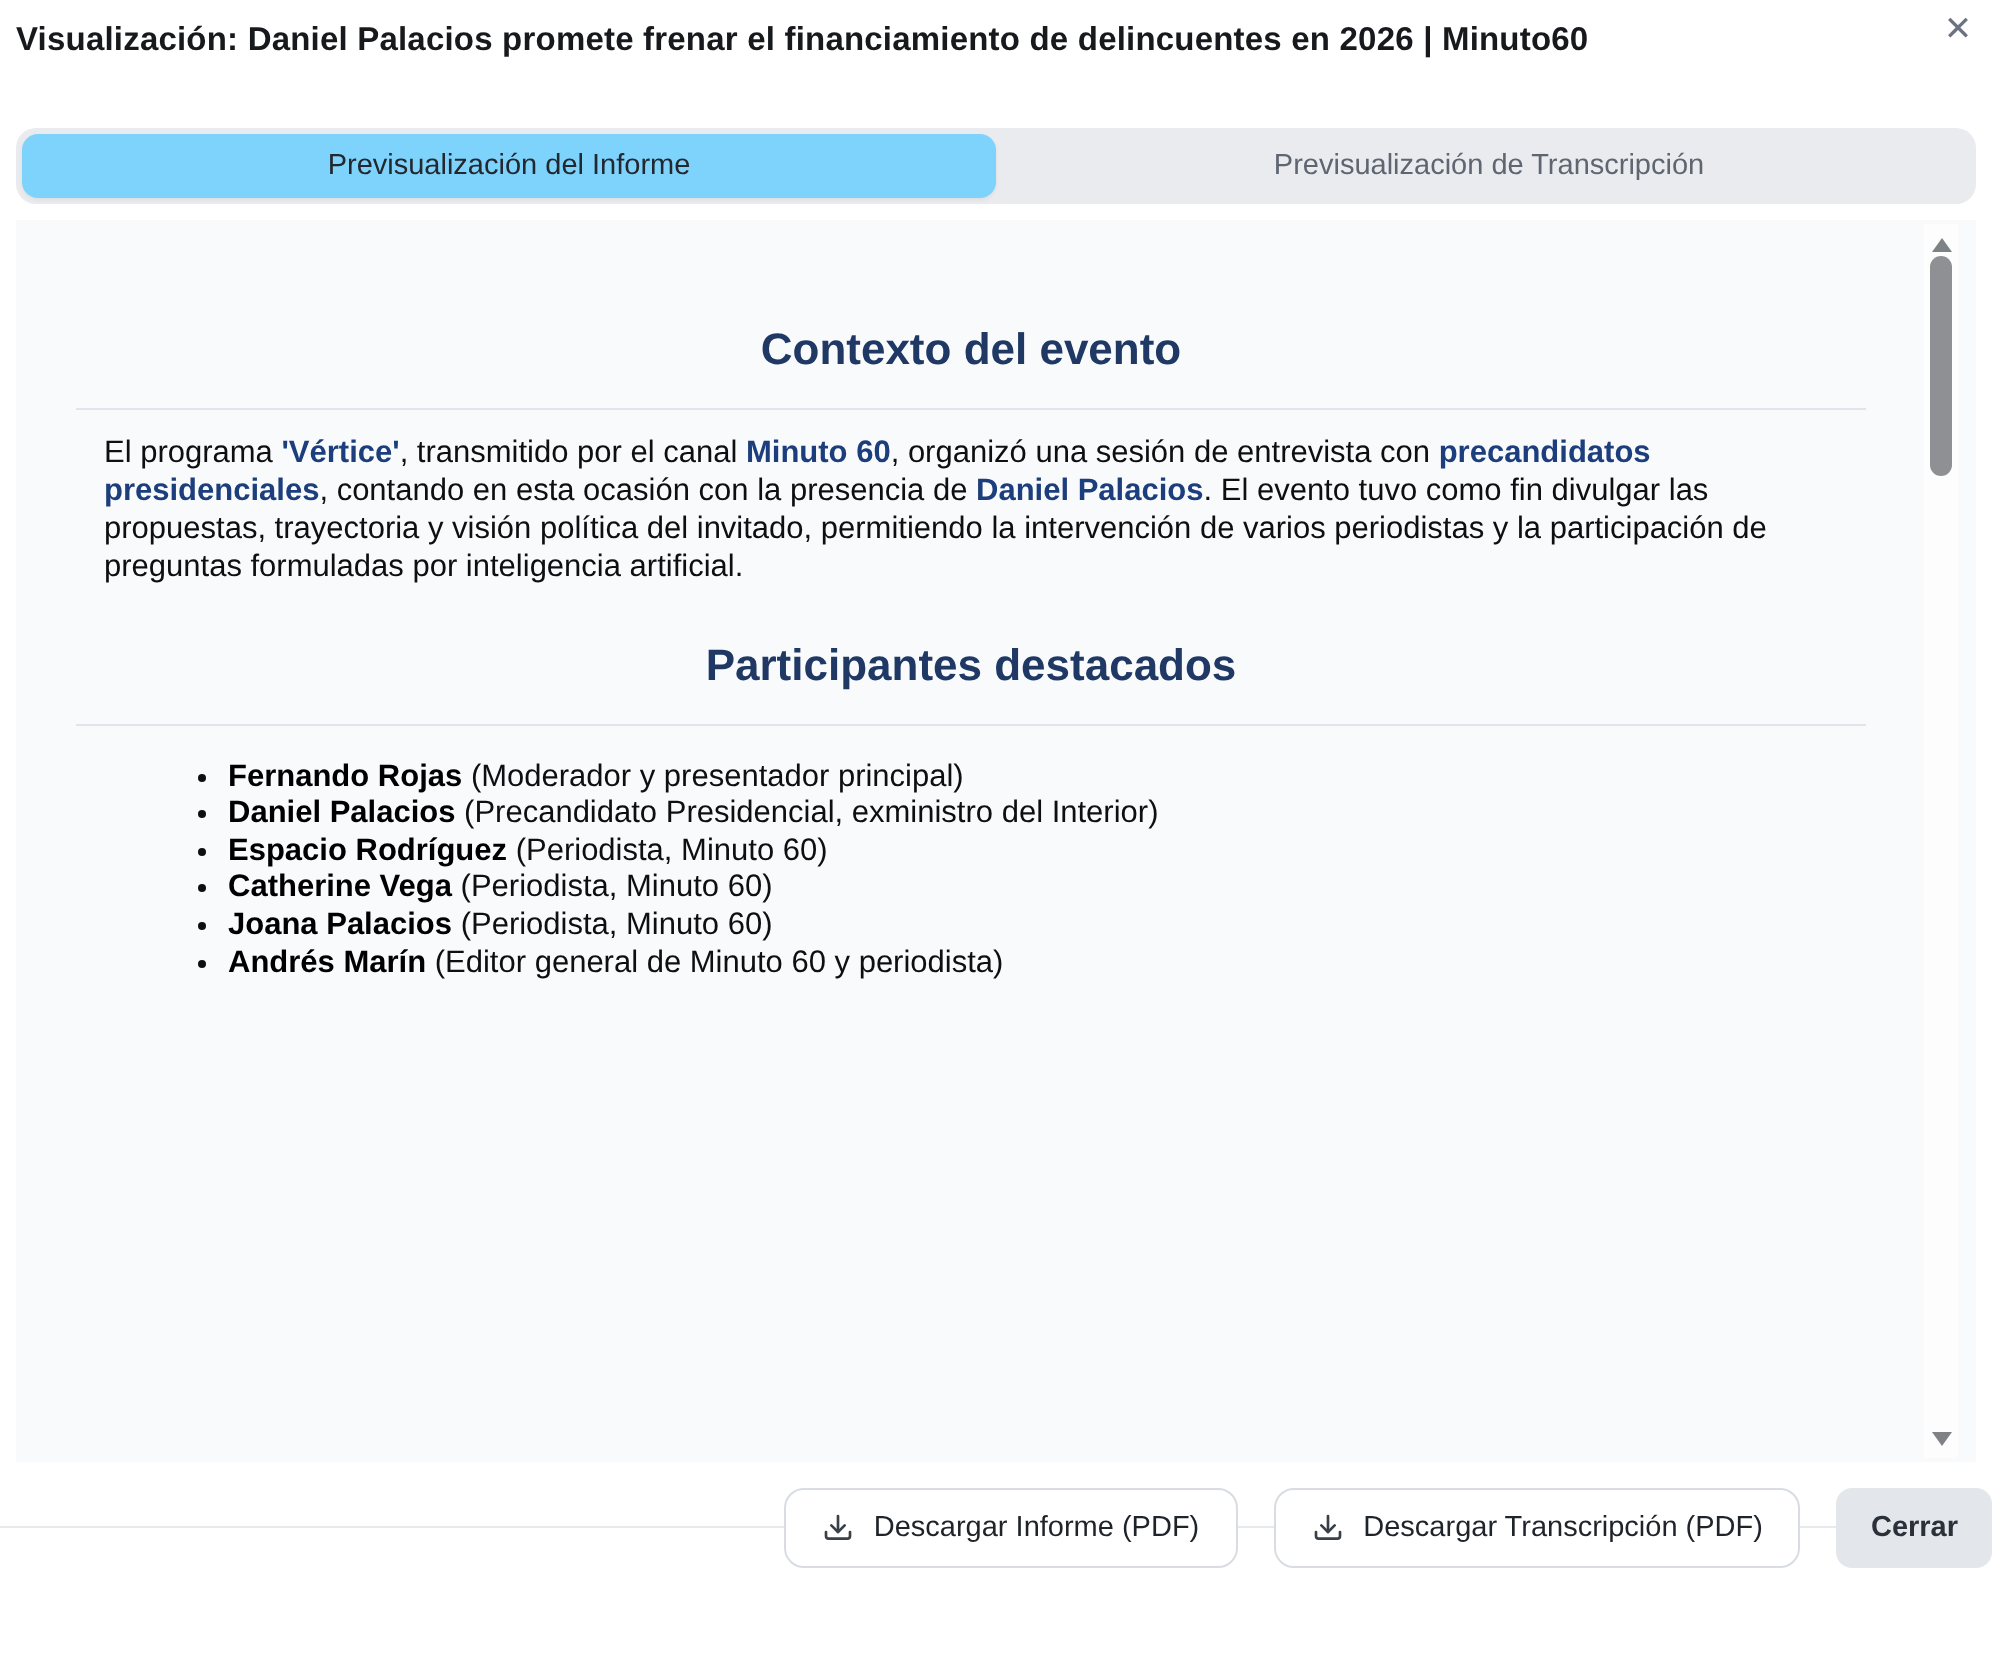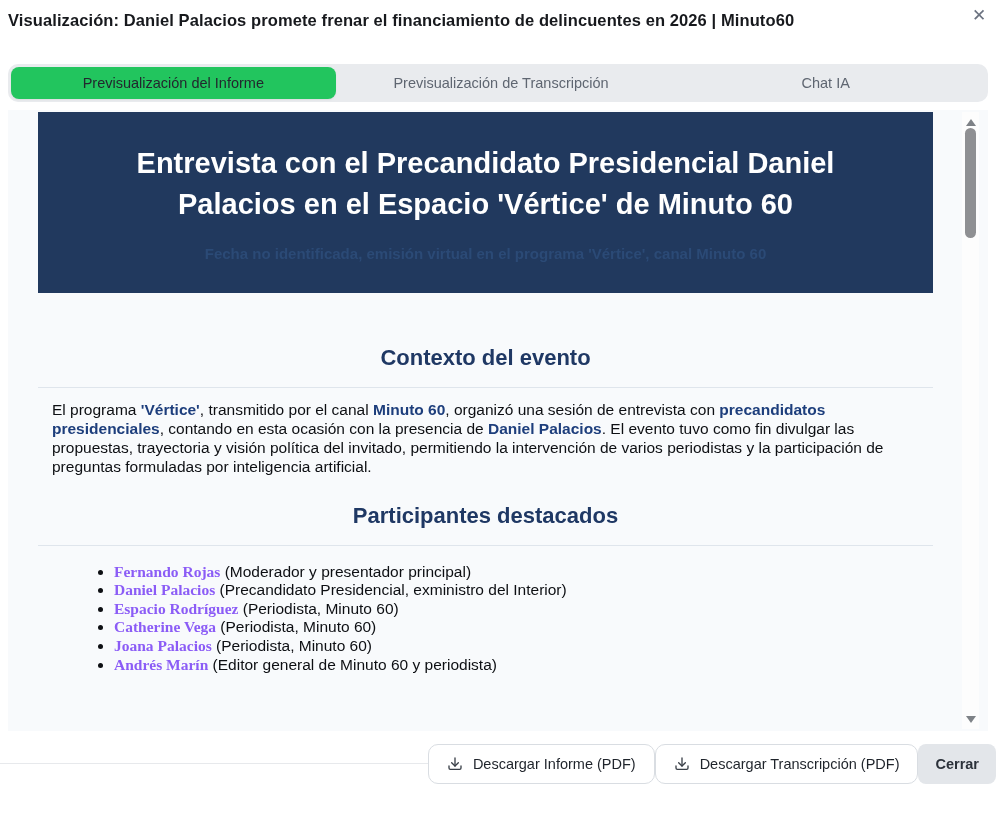--- a/index.html
+++ b/index.html
@@ -12,21 +12,21 @@
                  color:#17191d; letter-spacing:.1px; }
   .close-btn { position:absolute; top:2px; right:4px; width:26px; height:26px; border:none;
                background:transparent; color:#6b7280; font-size:17px; line-height:26px;
                text-align:center; cursor:pointer; font-family:"DejaVu Sans", sans-serif; }
 
   
   .tabbar { position:absolute; top:64px; left:8px; right:8px; height:38px;
             background:#e9ebee; border-radius:10px; display:flex; align-items:stretch; }
   .tab { flex:1; display:flex; align-items:center; justify-content:center;
          font-size:14.5px; color:#5f6671; cursor:pointer; border-radius:8px; }
-  .tab.active { background:#22c55e; color:#23272e; font-weight:500; margin:3px;
+  .tab.active { background:#7dd3fc; color:#23272e; font-weight:500; margin:3px;
                 box-shadow:0 1px 2px rgba(0,0,0,.06); }
 
   
   .preview { position:absolute; top:110px; left:8px; width:980px; height:621px;
              background:#f8fafc; overflow:hidden; }
   .doc { position:absolute; top:0; left:0; right:0; }
 
   .hero { margin:2px 55px 0 30px; height:181px; background:#21395e;
           display:flex; flex-direction:column; align-items:center; justify-content:center;
           text-align:center; padding:0 40px; }
@@ -36,68 +36,63 @@
   .sec-h { margin:0 55px 0 30px; padding-bottom:16px; border-bottom:1px solid #dfe5ec;
            color:#1f3864; font-size:22px; font-weight:700;text-align:center; }
   .sec-h.ctx { margin-top:52px; }
   .sec-h.part { margin-top:26px; }
 
   .body-p { margin:13px 55px 0 44px; font-size:15.5px; line-height:1.22; color:#0d0f13; }
   .seg-b { font-weight:700; color:#1d3e7c; }
 
   ul.participants { margin:17px 55px 0 30px; padding-left:76px; list-style:disc; }
   ul.participants li { font-size:15.5px; line-height:1.2; color:#0d0f13; }
-  .pname { font-weight:700; color:#8b5cf6;font-family:Liberation Serif, serif; }
+  .pname { font-weight:700; color:#000000; }
 
   
   .scrollbar { position:absolute; top:2px; bottom:2px; right:9px; width:17px; background:#fdfdfd; }
   .sb-arrow { position:absolute; left:0; width:17px; height:14px; display:flex;
               align-items:center; justify-content:center; cursor:pointer; }
   .sb-arrow.up { top:3px; }
   .sb-arrow.down { bottom:3px; }
   .tri-up { width:0; height:0; border-left:5px solid transparent; border-right:5px solid transparent;
             border-bottom:7px solid #7e8287; }
   .tri-down { width:0; height:0; border-left:5px solid transparent; border-right:5px solid transparent;
               border-top:7px solid #7e8287; }
   .sb-thumb { position:absolute; left:3px; top:16px; width:11px; height:110px;
               background:#8f9093; border-radius:6px; cursor:grab; }
 
   
   .footer { position:absolute; top:763px; left:0; right:0; bottom:0; background:#ec4899;
             border-top:1px solid #e7e9ec; display:flex; align-items:center;
-            justify-content:flex-end; gap:0; }
+            justify-content:flex-end; gap:18px; }
   .btn { height:40px; display:inline-flex; align-items:center; gap:10px; padding:0 18px;
          font-size:14.5px; color:#1f242b; background:#ffffff; border:1px solid #d9dde2;
          border-radius:10px; cursor:pointer; font-family:"Liberation Sans", sans-serif; }
   .btn svg { display:block; }
   .btn-close { height:40px; padding:0 17px; background:#e3e6ea; border:none; border-radius:8px;
                font-size:14.5px; color:#2b313a; cursor:pointer;
                font-family:"Liberation Sans", sans-serif;font-weight:bold; }
 </style>
 </head>
 <body>
 
 <div class="stage">
 
   <div class="modal-title">Visualización: Daniel Palacios promete frenar el financiamiento de delincuentes en 2026 | Minuto60</div>
   <button class="close-btn">✕</button>
 
   <div class="tabbar">
     <div class="tab active">Previsualización del Informe</div>
     <div class="tab">Previsualización de Transcripción</div>
-    <div class="tab">Chat IA</div>
   </div>
 
   <div class="preview">
     <div class="doc">
 
-      <div class="hero">
-        <h1>Entrevista con el Precandidato Presidencial Daniel Palacios en el Espacio 'Vértice' de Minuto 60</h1>
-        <div class="hero-sub">Fecha no identificada, emisión virtual en el programa 'Vértice', canal Minuto 60</div>
-      </div>
 
       <h2 class="sec-h ctx">Contexto del evento</h2>
       <p class="body-p"><span>El programa </span><span class="seg-b">'Vértice'</span><span>, transmitido por el canal </span><span class="seg-b">Minuto 60</span><span>, organizó una sesión de entrevista con </span><span class="seg-b">precandidatos presidenciales</span><span>, contando en esta ocasión con la presencia de </span><span class="seg-b">Daniel Palacios</span><span>. El evento tuvo como fin divulgar las propuestas, trayectoria y visión política del invitado, permitiendo la intervención de varios periodistas y la participación de preguntas formuladas por inteligencia artificial.</span></p>
 
       <h2 class="sec-h part">Participantes destacados</h2>
       <ul class="participants">
         <li><span class="pname">Fernando Rojas</span><span> (Moderador y presentador principal)</span></li>
         <li><span class="pname">Daniel Palacios</span><span> (Precandidato Presidencial, exministro del Interior)</span></li>
         <li><span class="pname">Espacio Rodríguez</span><span> (Periodista, Minuto 60)</span></li>
         <li><span class="pname">Catherine Vega</span><span> (Periodista, Minuto 60)</span></li>

